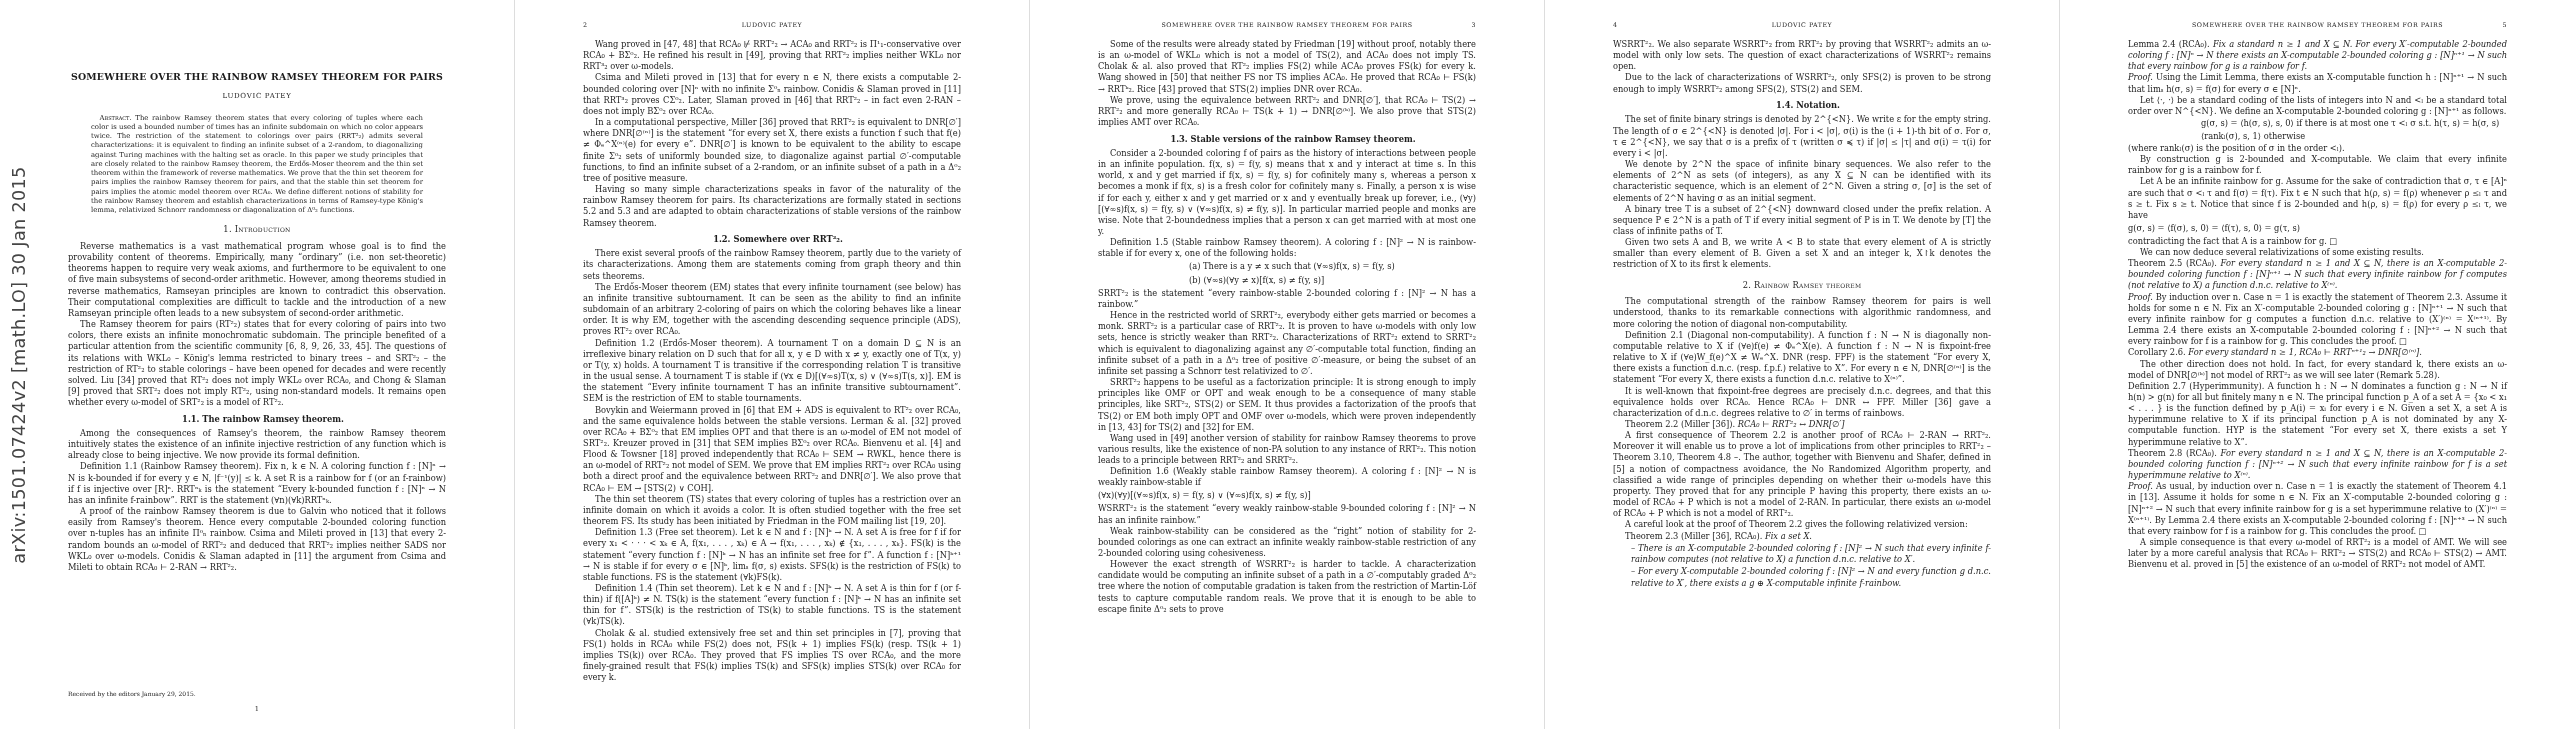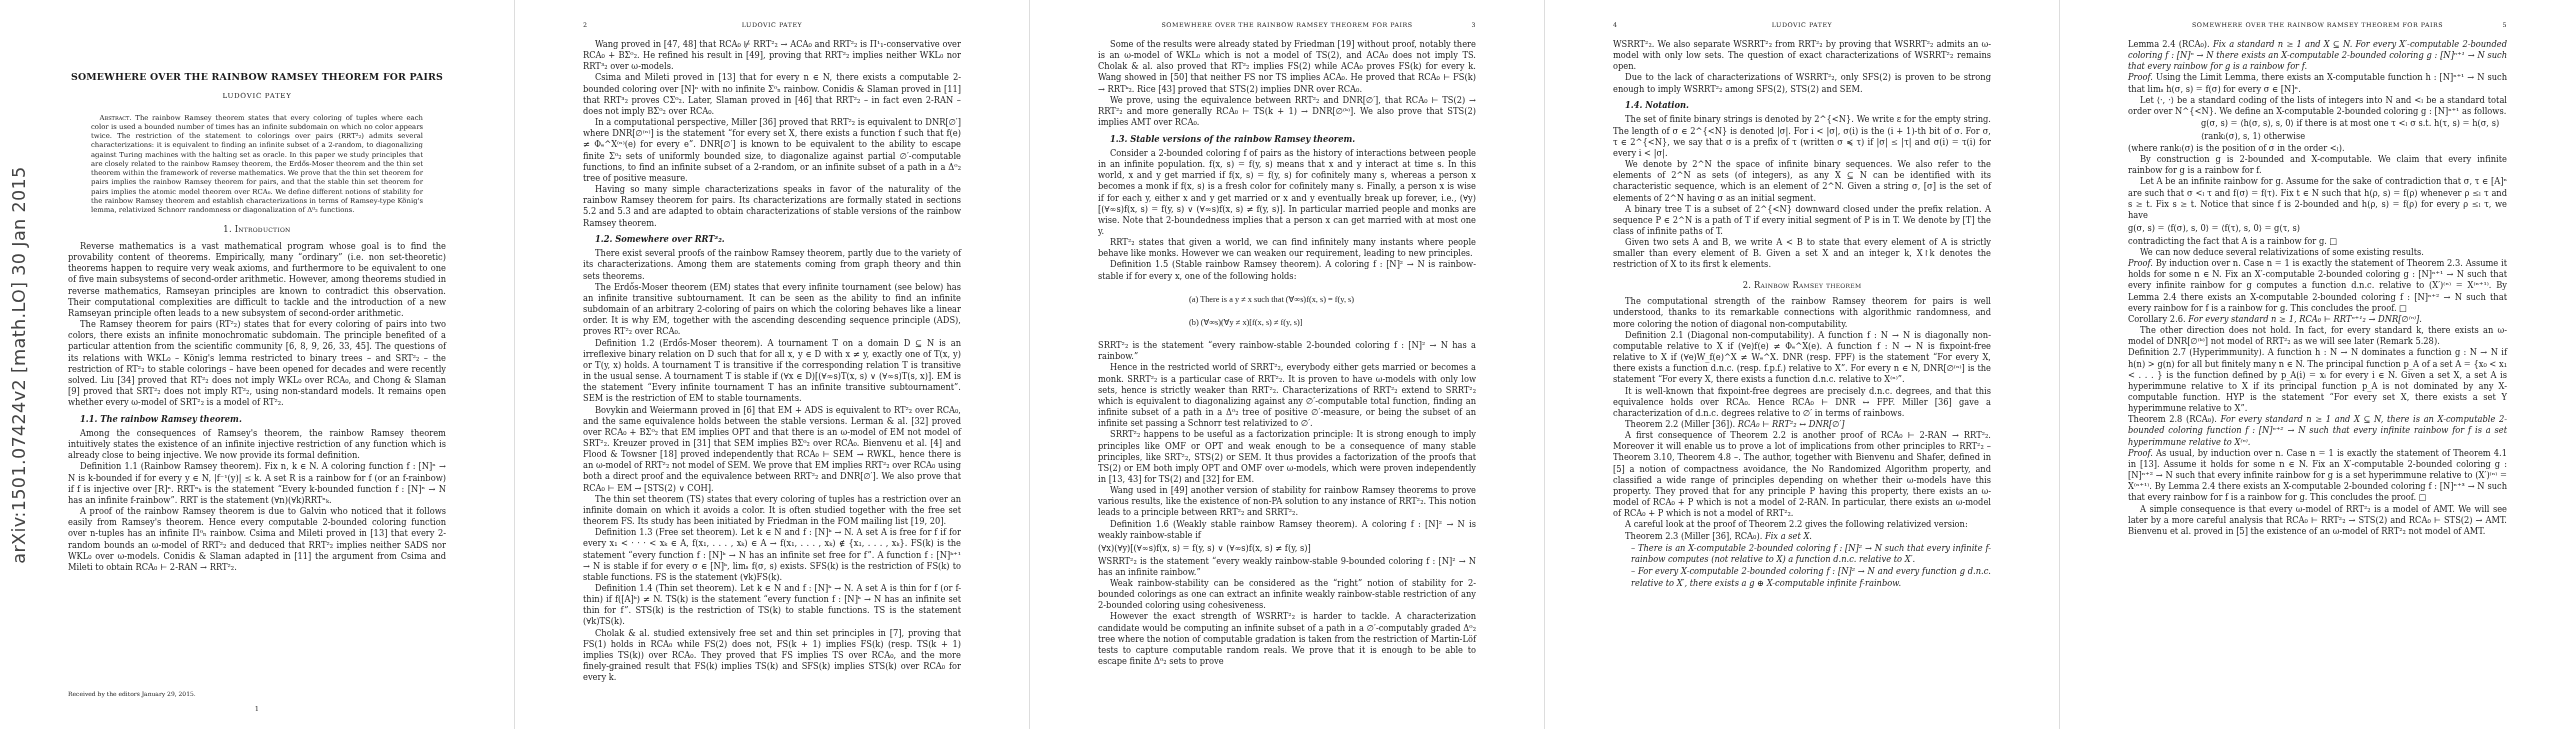--- a/index.html
+++ b/index.html
@@ -8,28 +8,28 @@
          overflow:hidden;border-right:0.6px solid #ddd;color:#1c1c1c;
          font-family:"DejaVu Serif","DejaVu Sans",serif;}
   .sheet:last-child{border-right:none;}
   .pbody{padding:39px 68px 0;font-size:8.3px;line-height:1.345;text-align:justify;}
   .sheet.first .pbody{padding-top:70px;}
   p.blk{margin:0;text-indent:12px;}
   p.noind{margin:0;text-indent:0;}
   .thmsp{margin-top:4.3px;margin-bottom:4.3px;}
   .sec{margin:9px 0 5.5px;text-align:center;font-variant:small-caps;font-weight:normal;
        font-size:8.3px;letter-spacing:.03em;}
-  .subsec{margin:5.5px 0 3px;font-weight:bold;text-indent:12px;text-align:left;font-style:italic;}
+  .subsec{margin:5.5px 0 3px;font-weight:bold;text-indent:12px;text-align:center;}
   .title{margin:0;text-align:center;font-size:9.4px;font-weight:bold;letter-spacing:.02em;line-height:1.4;}
   .author{margin:9px 0 12px;text-align:center;font-variant:small-caps;font-size:7px;letter-spacing:.1em;}
   .abstract{margin:0 23px 7.3px;font-size:6.9px;line-height:1.34;text-align:justify;text-indent:8.5px;}
   .ablabel{font-variant:small-caps;}
   .display{margin:1.8px 0;text-align:left;text-indent:0;}
   .cases{margin:1.2px 0;padding-left:73px;text-indent:0;text-align:left;}
-  .enum{margin:12px 0;padding-left:91px;text-indent:0;text-align:left;font-family:Liberation Serif, serif;}
+  .enum{margin:2px 0;padding-left:91px;text-indent:0;text-align:left;}
   .hang{margin:1.2px 0;padding-left:18px;text-indent:0;text-align:justify;font-style:italic;}
   .it{font-style:italic;}
   .bl{font-weight:normal;}
   .running{position:absolute;top:20.7px;left:68px;right:68px;display:flex;align-items:baseline;
            font-size:6.3px;letter-spacing:.08em;}
   .rh-num{width:18px;}
   .rh-num.right{text-align:right;}
   .rh-title{flex:1;text-align:center;}
   .footnote{position:absolute;left:68px;right:68px;bottom:32px;font-size:6px;color:#222;text-align:left;}
   .pageno{position:absolute;left:0;right:0;bottom:16px;text-align:center;font-size:6.7px;}
@@ -88,21 +88,20 @@
     <div class="running">
       <span class="rh-num"></span>
       <span class="rh-title">SOMEWHERE OVER THE RAINBOW RAMSEY THEOREM FOR PAIRS</span>
       <span class="rh-num right">3</span>
     </div>
     <div class="pbody">
       <p class="blk">Some of the results were already stated by Friedman [19] without proof, notably there is an ω-model of WKL₀ which is not a model of TS(2), and ACA₀ does not imply TS. Cholak &amp; al. also proved that RT²₂ implies FS(2) while ACA₀ proves FS(k) for every k. Wang showed in [50] that neither FS nor TS implies ACA₀. He proved that RCA₀ ⊢ FS(k) → RRTᵏ₂. Rice [43] proved that STS(2) implies DNR over RCA₀.</p>
       <p class="blk">We prove, using the equivalence between RRT²₂ and DNR[∅′], that RCA₀ ⊢ TS(2) → RRT²₂ and more generally RCA₀ ⊢ TS(k + 1) → DNR[∅⁽ᵏ⁾]. We also prove that STS(2) implies AMT over RCA₀.</p>
       <p class="subsec">1.3. Stable versions of the rainbow Ramsey theorem.</p>
       <p class="blk">Consider a 2-bounded coloring f of pairs as the history of interactions between people in an infinite population. f(x, s) = f(y, s) means that x and y interact at time s. In this world, x and y get married if f(x, s) = f(y, s) for cofinitely many s, whereas a person x becomes a monk if f(x, s) is a fresh color for cofinitely many s. Finally, a person x is wise if for each y, either x and y get married or x and y eventually break up forever, i.e., (∀y)[(∀∞s)f(x, s) = f(y, s) ∨ (∀∞s)f(x, s) ≠ f(y, s)]. In particular married people and monks are wise. Note that 2-boundedness implies that a person x can get married with at most one y.</p>
-      <p class="blk">RRT²₂ states that given a world, we can find infinitely many instants where people behave like monks. However we can weaken our requirement, leading to new principles.</p>
       <p class="blk thmsp"><span class="bl">Definition 1.5 (Stable rainbow Ramsey theorem).</span> <span>A coloring f : [N]² → N is rainbow-stable if for every x, one of the following holds:</span></p>
       <div class="enum">(a) There is a y ≠ x such that (∀∞s)f(x, s) = f(y, s)</div>
       <div class="enum">(b) (∀∞s)(∀y ≠ x)[f(x, s) ≠ f(y, s)]</div>
       <p class="noind thmsp">SRRT²₂ is the statement “every rainbow-stable 2-bounded coloring f : [N]² → N has a rainbow.”</p>
       <p class="blk">Hence in the restricted world of SRRT²₂, everybody either gets married or becomes a monk. SRRT²₂ is a particular case of RRT²₂. It is proven to have ω-models with only low sets, hence is strictly weaker than RRT²₂. Characterizations of RRT²₂ extend to SRRT²₂ which is equivalent to diagonalizing against any ∅′-computable total function, finding an infinite subset of a path in a Δ⁰₂ tree of positive ∅′-measure, or being the subset of an infinite set passing a Schnorr test relativized to ∅′.</p>
       <p class="blk">SRRT²₂ happens to be useful as a factorization principle: It is strong enough to imply principles like OMF or OPT and weak enough to be a consequence of many stable principles, like SRT²₂, STS(2) or SEM. It thus provides a factorization of the proofs that TS(2) or EM both imply OPT and OMF over ω-models, which were proven independently in [13, 43] for TS(2) and [32] for EM.</p>
       <p class="blk">Wang used in [49] another version of stability for rainbow Ramsey theorems to prove various results, like the existence of non-PA solution to any instance of RRT²₂. This notion leads to a principle between RRT²₂ and SRRT²₂.</p>
       <p class="blk thmsp"><span class="bl">Definition 1.6 (Weakly stable rainbow Ramsey theorem).</span> <span>A coloring f : [N]² → N is weakly rainbow-stable if</span></p>
       <div class="display">(∀x)(∀y)[(∀∞s)f(x, s) = f(y, s) ∨ (∀∞s)f(x, s) ≠ f(y, s)]</div>
       <p class="noind thmsp">WSRRT²₂ is the statement “every weakly rainbow-stable 9-bounded coloring f : [N]² → N has an infinite rainbow.”</p>
@@ -149,20 +148,21 @@
       <p class="noind"><span class="it">Proof.</span> <span>Using the Limit Lemma, there exists an X-computable function h : [N]ⁿ⁺¹ → N such that limₛ h(σ, s) = f(σ) for every σ ∈ [N]ⁿ.</span></p>
       <p class="blk">Let ⟨·, ·⟩ be a standard coding of the lists of integers into N and &lt;ₗ be a standard total order over N^{&lt;N}. We define an X-computable 2-bounded coloring g : [N]ⁿ⁺¹ as follows.</p>
       <div class="cases">g(σ, s) = ⟨h(σ, s), s, 0⟩   if there is at most one τ &lt;ₗ σ s.t. h(τ, s) = h(σ, s)</div>
       <div class="cases">⟨rankₗ(σ), s, 1⟩   otherwise</div>
       <p class="noind">(where rankₗ(σ) is the position of σ in the order &lt;ₗ).</p>
       <p class="blk">By construction g is 2-bounded and X-computable. We claim that every infinite rainbow for g is a rainbow for f.</p>
       <p class="blk">Let A be an infinite rainbow for g. Assume for the sake of contradiction that σ, τ ∈ [A]ⁿ are such that σ &lt;ₗ τ and f(σ) = f(τ). Fix t ∈ N such that h(ρ, s) = f(ρ) whenever ρ ≤ₗ τ and s ≥ t. Fix s ≥ t. Notice that since f is 2-bounded and h(ρ, s) = f(ρ) for every ρ ≤ₗ τ, we have</p>
       <div class="display">g(σ, s) = ⟨f(σ), s, 0⟩ = ⟨f(τ), s, 0⟩ = g(τ, s)</div>
       <p class="noind">contradicting the fact that A is a rainbow for g. □</p>
       <p class="blk thmsp">We can now deduce several relativizations of some existing results.</p>
+      <p class="noind thmsp"><span class="bl">Theorem 2.5 (RCA₀).</span> <span class="it">For every standard n ≥ 1 and X ⊆ N, there is an X-computable 2-bounded coloring function f : [N]ⁿ⁺¹ → N such that every infinite rainbow for f computes (not relative to X) a function d.n.c. relative to X⁽ⁿ⁾.</span></p>
       <p class="noind"><span class="it">Proof.</span> <span>By induction over n. Case n = 1 is exactly the statement of Theorem 2.3. Assume it holds for some n ∈ N. Fix an X′-computable 2-bounded coloring g : [N]ⁿ⁺¹ → N such that every infinite rainbow for g computes a function d.n.c. relative to (X′)⁽ⁿ⁾ = X⁽ⁿ⁺¹⁾. By Lemma 2.4 there exists an X-computable 2-bounded coloring f : [N]ⁿ⁺² → N such that every rainbow for f is a rainbow for g. This concludes the proof. □</span></p>
       <p class="noind thmsp"><span class="bl">Corollary 2.6.</span> <span class="it">For every standard n ≥ 1, RCA₀ ⊢ RRTⁿ⁺¹₂ → DNR[∅⁽ⁿ⁾].</span></p>
       <p class="blk">The other direction does not hold. In fact, for every standard k, there exists an ω-model of DNR[∅⁽ᵏ⁾] not model of RRT²₂ as we will see later (Remark 5.28).</p>
       <p class="noind thmsp"><span class="bl">Definition 2.7 (Hyperimmunity).</span> <span>A function h : N → N dominates a function g : N → N if h(n) &gt; g(n) for all but finitely many n ∈ N. The principal function p_A of a set A = {x₀ &lt; x₁ &lt; . . . } is the function defined by p_A(i) = xᵢ for every i ∈ N. Given a set X, a set A is hyperimmune relative to X if its principal function p_A is not dominated by any X-computable function. HYP is the statement “For every set X, there exists a set Y hyperimmune relative to X”.</span></p>
       <p class="noind thmsp"><span class="bl">Theorem 2.8 (RCA₀).</span> <span class="it">For every standard n ≥ 1 and X ⊆ N, there is an X-computable 2-bounded coloring function f : [N]ⁿ⁺² → N such that every infinite rainbow for f is a set hyperimmune relative to X⁽ⁿ⁾.</span></p>
       <p class="noind"><span class="it">Proof.</span> <span>As usual, by induction over n. Case n = 1 is exactly the statement of Theorem 4.1 in [13]. Assume it holds for some n ∈ N. Fix an X′-computable 2-bounded coloring g : [N]ⁿ⁺² → N such that every infinite rainbow for g is a set hyperimmune relative to (X′)⁽ⁿ⁾ = X⁽ⁿ⁺¹⁾. By Lemma 2.4 there exists an X-computable 2-bounded coloring f : [N]ⁿ⁺³ → N such that every rainbow for f is a rainbow for g. This concludes the proof. □</span></p>
       <p class="blk">A simple consequence is that every ω-model of RRT²₂ is a model of AMT. We will see later by a more careful analysis that RCA₀ ⊢ RRT²₂ → STS(2) and RCA₀ ⊢ STS(2) → AMT. Bienvenu et al. proved in [5] the existence of an ω-model of RRT²₂ not model of AMT.</p>
     </div>
   </div>
 

